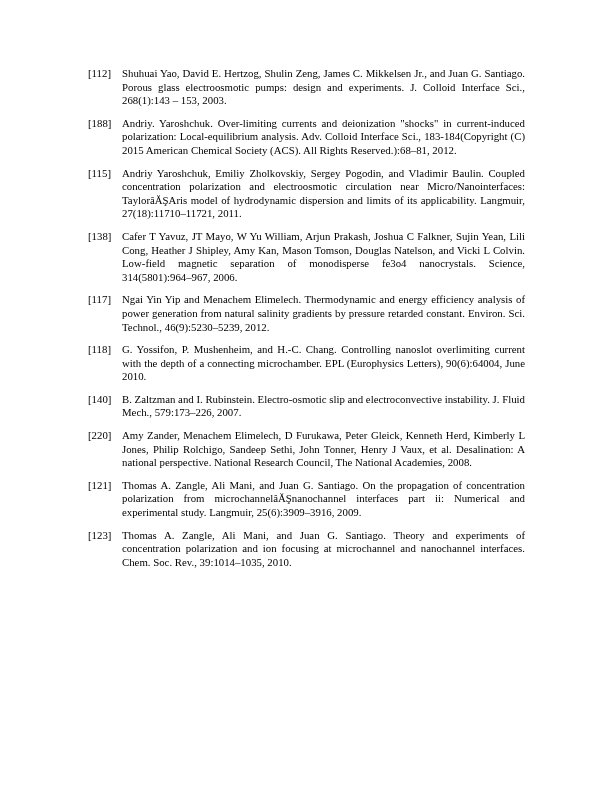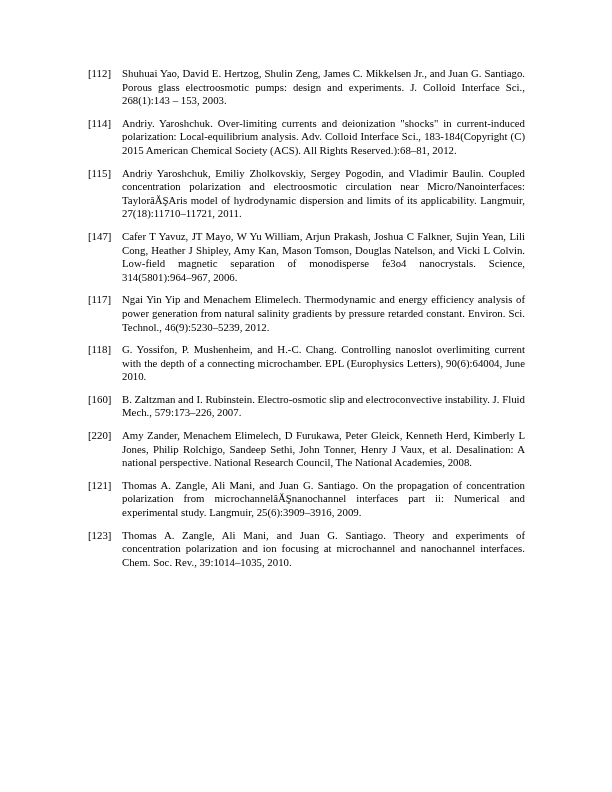--- a/index.html
+++ b/index.html
@@ -55,41 +55,41 @@
 </head>
 <body>
 
 <div class="page">
   <div class="references">
       <div class="ref-entry">
         <span class="ref-label">[112]</span>
         <span class="ref-body"><span>Shuhuai Yao, David E. Hertzog, Shulin Zeng, James C. Mikkelsen Jr., and Juan G. Santiago. Porous glass electroosmotic pumps: design and experiments. </span><span class="italic">J. Colloid Interface Sci.</span><span>, 268(1):143 – 153, 2003.</span></span>
       </div>
       <div class="ref-entry">
-        <span class="ref-label">[114]</span>
+        <span class="ref-label">[188]</span>
         <span class="ref-body"><span>Andriy. Yaroshchuk. Over-limiting currents and deionization "shocks" in current-induced polarization: Local-equilibrium analysis. </span><span class="italic">Adv. Colloid Interface Sci.</span><span>, 183-184(Copyright (C) 2015 American Chemical Society (ACS). All Rights Reserved.):68–81, 2012.</span></span>
       </div>
       <div class="ref-entry">
         <span class="ref-label">[115]</span>
         <span class="ref-body"><span>Andriy Yaroshchuk, Emiliy Zholkovskiy, Sergey Pogodin, and Vladimir Baulin. Coupled concentration polarization and electroosmotic circulation near Micro/Nanointerfaces: TaylorâĂŞAris model of hydrodynamic dispersion and limits of its applicability. </span><span class="italic">Langmuir</span><span>, 27(18):11710–11721, 2011.</span></span>
       </div>
       <div class="ref-entry">
-        <span class="ref-label">[147]</span>
+        <span class="ref-label">[138]</span>
         <span class="ref-body"><span>Cafer T Yavuz, JT Mayo, W Yu William, Arjun Prakash, Joshua C Falkner, Sujin Yean, Lili Cong, Heather J Shipley, Amy Kan, Mason Tomson, Douglas Natelson, and Vicki L Colvin. Low-field magnetic separation of monodisperse fe3o4 nanocrystals. </span><span class="italic">Science</span><span>, 314(5801):964–967, 2006.</span></span>
       </div>
       <div class="ref-entry">
         <span class="ref-label">[117]</span>
         <span class="ref-body"><span>Ngai Yin Yip and Menachem Elimelech. Thermodynamic and energy efficiency analysis of power generation from natural salinity gradients by pressure retarded constant. </span><span class="italic">Environ. Sci. Technol.</span><span>, 46(9):5230–5239, 2012.</span></span>
       </div>
       <div class="ref-entry">
         <span class="ref-label">[118]</span>
         <span class="ref-body"><span>G. Yossifon, P. Mushenheim, and H.-C. Chang. Controlling nanoslot overlimiting current with the depth of a connecting microchamber. </span><span class="italic">EPL (Europhysics Letters)</span><span>, 90(6):64004, June 2010.</span></span>
       </div>
       <div class="ref-entry">
-        <span class="ref-label">[160]</span>
+        <span class="ref-label">[140]</span>
         <span class="ref-body"><span>B. Zaltzman and I. Rubinstein. Electro-osmotic slip and electroconvective instability. </span><span class="italic">J. Fluid Mech.</span><span>, 579:173–226, 2007.</span></span>
       </div>
       <div class="ref-entry">
         <span class="ref-label">[220]</span>
         <span class="ref-body"><span>Amy Zander, Menachem Elimelech, D Furukawa, Peter Gleick, Kenneth Herd, Kimberly L Jones, Philip Rolchigo, Sandeep Sethi, John Tonner, Henry J Vaux, et al. Desalination: A national perspective. </span><span class="italic">National Research Council, The National Academies</span><span>, 2008.</span></span>
       </div>
       <div class="ref-entry">
         <span class="ref-label">[121]</span>
         <span class="ref-body"><span>Thomas A. Zangle, Ali Mani, and Juan G. Santiago. On the propagation of concentration polarization from microchannelâĂŞnanochannel interfaces part ii: Numerical and experimental study. </span><span class="italic">Langmuir</span><span>, 25(6):3909–3916, 2009.</span></span>
       </div>

